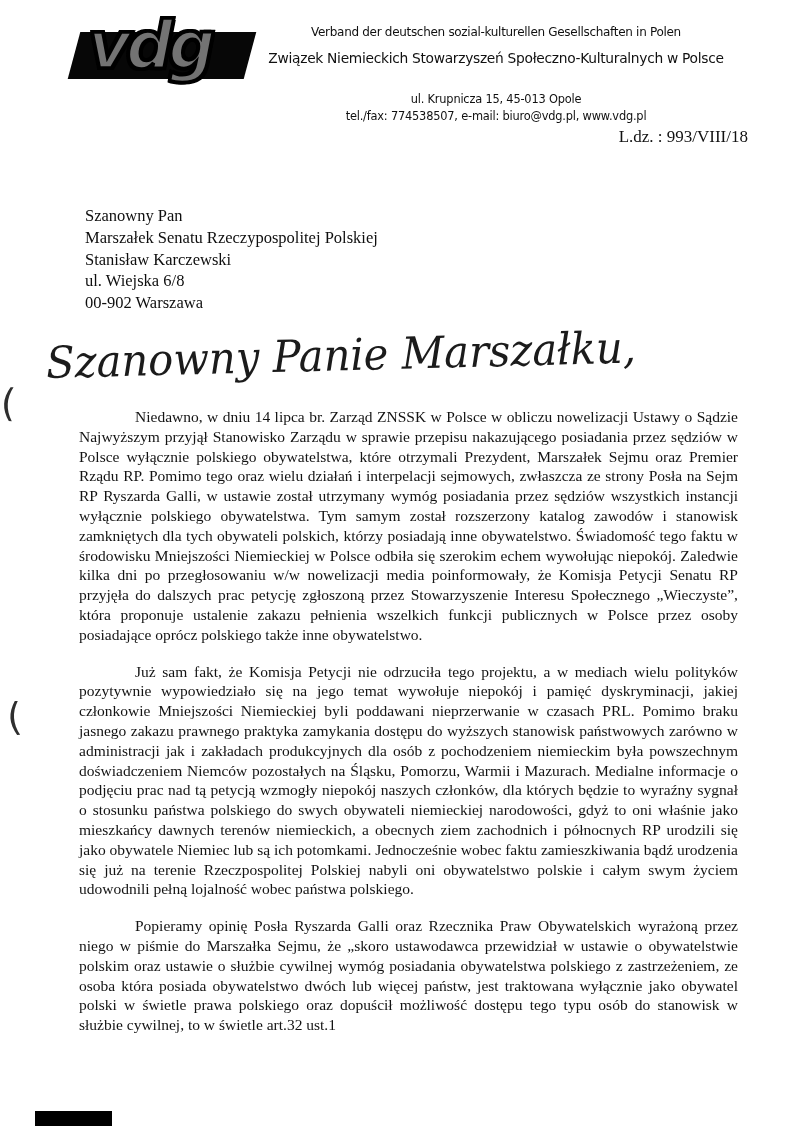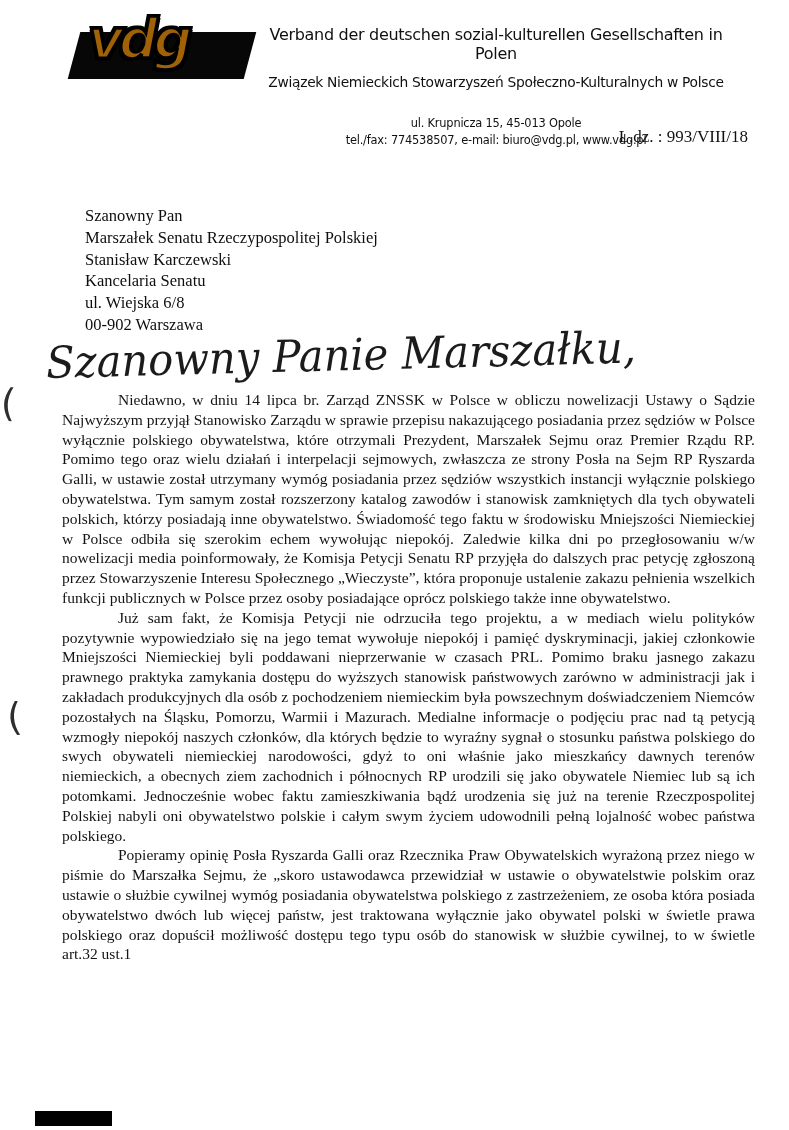--- a/index.html
+++ b/index.html
@@ -14,33 +14,33 @@
   
   .logo{position:absolute;left:68px;top:22px;width:200px;height:105px;}
   .logo-band{
     position:absolute;left:6px;top:10px;width:176px;height:47px;
     background:#070707;transform:skewX(-15deg);
   }
   .logo-text{
     position:absolute;left:20px;top:-16px;
     font-family:"DejaVu Sans",sans-serif;
     font-style:italic;font-weight:bold;
-    font-size:55px;line-height:1.2;
+    font-size:66px;line-height:1.2;
     letter-spacing:-5px;
-    color:#a16207;
+    color:#737373;
     -webkit-text-stroke:3.5px #000;
     text-shadow:2px 2px 0 #000,-2px -2px 0 #000,2px -2px 0 #000,-2px 2px 0 #000;
   }
   
   .header-text{
     position:absolute;left:252px;top:25px;width:488px;
     text-align:center;
     font-family:"DejaVu Sans",sans-serif;color:#101010;
   }
-  .org-de{font-size:16px;letter-spacing:-0.3px;}
+  .org-de{font-size:12px;letter-spacing:-0.3px;}
   .org-pl{font-size:13.8px;letter-spacing:-0.3px;margin-top:11px;}
   .hq{font-size:11.4px;margin-top:26px;letter-spacing:-0.2px;}
   .contact{font-size:11.4px;margin-top:3px;letter-spacing:-0.2px;}
   
   .meta{
     position:absolute;right:41px;top:126px;
     text-align:right;
     font-family:"Liberation Serif",serif;
     font-size:17px;line-height:22.5px;color:#111;
   }
@@ -58,21 +58,21 @@
     font-style:italic;
     fill:#1b1b1b;
   }
   
   .body-text{
     position:absolute;left:62px;top:390px;width:693px;
     font-family:"Liberation Serif",serif;
     font-size:15.5px;line-height:19.8px;
     text-align:justify;color:#131313;
   }
-  .body-text p{margin:0;text-indent:56px;}
+  .body-text p{margin:17px;text-indent:56px;}
   
   .punch{
     position:absolute;
     font-family:"DejaVu Sans",sans-serif;
     font-size:38px;font-weight:400;color:#2e2e2e;line-height:1;
   }
   .punch-top{left:1px;top:384px;transform:rotate(3deg);}
   .punch-mid{left:7px;top:698px;transform:rotate(-4deg);}
   .bottom-bar{
     position:absolute;left:35px;top:1111px;width:77px;height:15px;
@@ -97,21 +97,20 @@
   </div>
 
   <div class="meta">
     <div>L.dz. : 993/VIII/18</div>
   </div>
 
   <div class="recipient">
     <span>Szanowny Pan</span>
     <span>Marszałek Senatu Rzeczypospolitej Polskiej</span>
     <span>Stanisław Karczewski</span>
-    <span>Kancelaria Senatu</span>
     <span>ul. Wiejska 6/8</span>
     <span>00-902 Warszawa</span>
   </div>
 
   <svg class="salutation" width="615" height="72" viewBox="0 0 615 72">
     <text x="2" y="50" font-size="44" textLength="590" lengthAdjust="spacingAndGlyphs">Szanowny Panie Marszałku,</text>
   </svg>
 
   <div class="body-text">
     <p>Niedawno, w dniu 14 lipca br. Zarząd ZNSSK w Polsce w obliczu nowelizacji Ustawy o Sądzie Najwyższym przyjął Stanowisko Zarządu w sprawie przepisu nakazującego posiadania przez sędziów w Polsce wyłącznie polskiego obywatelstwa, które otrzymali Prezydent, Marszałek Sejmu oraz Premier Rządu RP. Pomimo tego oraz wielu działań i interpelacji sejmowych, zwłaszcza ze strony Posła na Sejm RP Ryszarda Galli, w ustawie został utrzymany wymóg posiadania przez sędziów wszystkich instancji wyłącznie polskiego obywatelstwa. Tym samym został rozszerzony katalog zawodów i stanowisk zamkniętych dla tych obywateli polskich, którzy posiadają inne obywatelstwo. Świadomość tego faktu w środowisku Mniejszości Niemieckiej w Polsce odbiła się szerokim echem wywołując niepokój. Zaledwie kilka dni po przegłosowaniu w/w nowelizacji media poinformowały, że Komisja Petycji Senatu RP przyjęła do dalszych prac petycję zgłoszoną przez Stowarzyszenie Interesu Społecznego „Wieczyste”, która proponuje ustalenie zakazu pełnienia wszelkich funkcji publicznych w Polsce przez osoby posiadające oprócz polskiego także inne obywatelstwo.</p>

